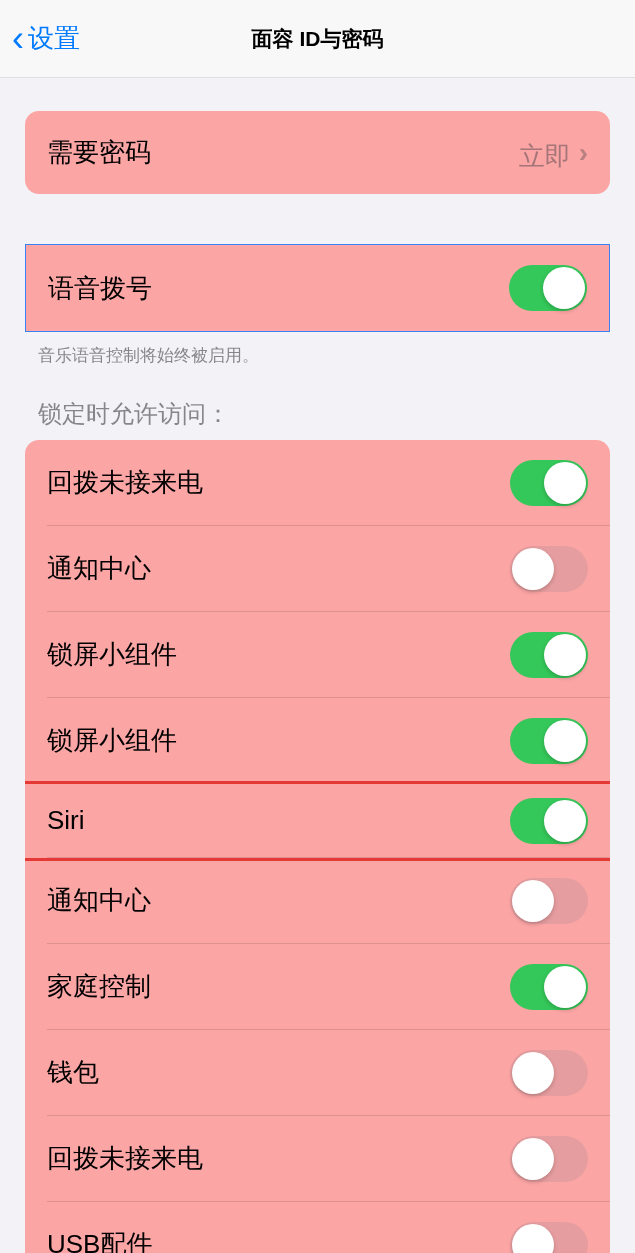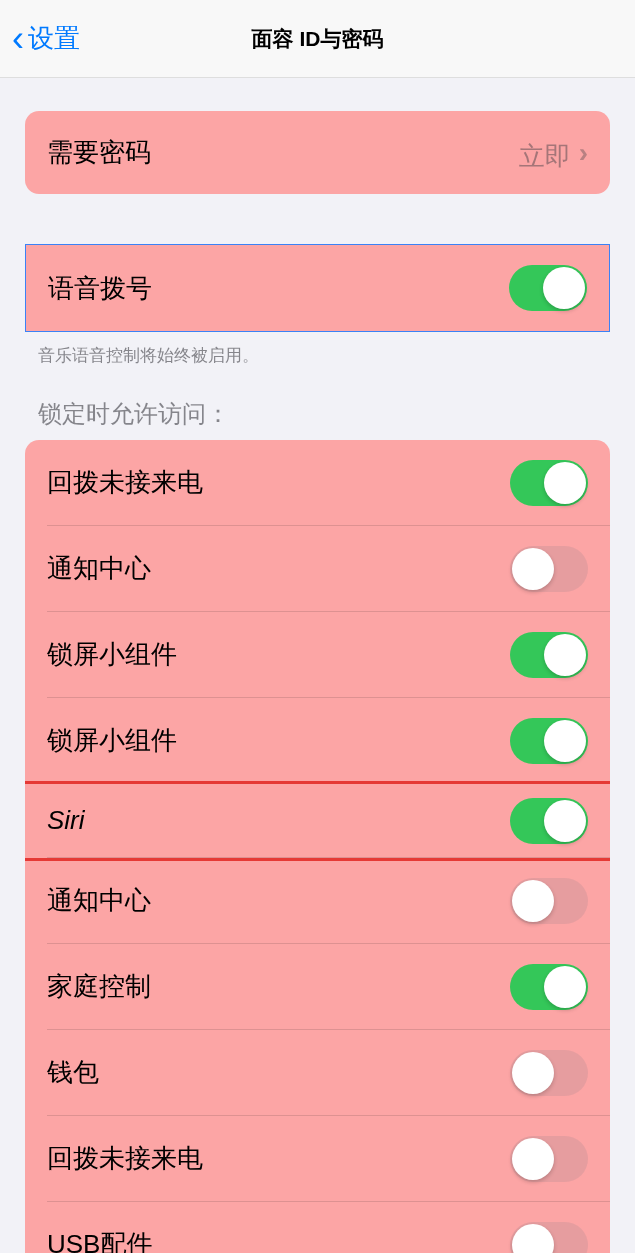--- a/index.html
+++ b/index.html
@@ -174,21 +174,20 @@
       right: -3px;
       bottom: -3px;
       border: 3px solid #e53935;
       pointer-events: none;
       z-index: 10;
     }
     
     .cell.siri-cell {
       padding-top: 14px;
       padding-bottom: 14px;
-      font-style: italic;
     }
   </style>
 </head>
 <body>
 
 <div class="nav-bar">
   <div class="back-button">
     <span class="back-chevron">‹</span>
     <span>设置</span>
   </div>

